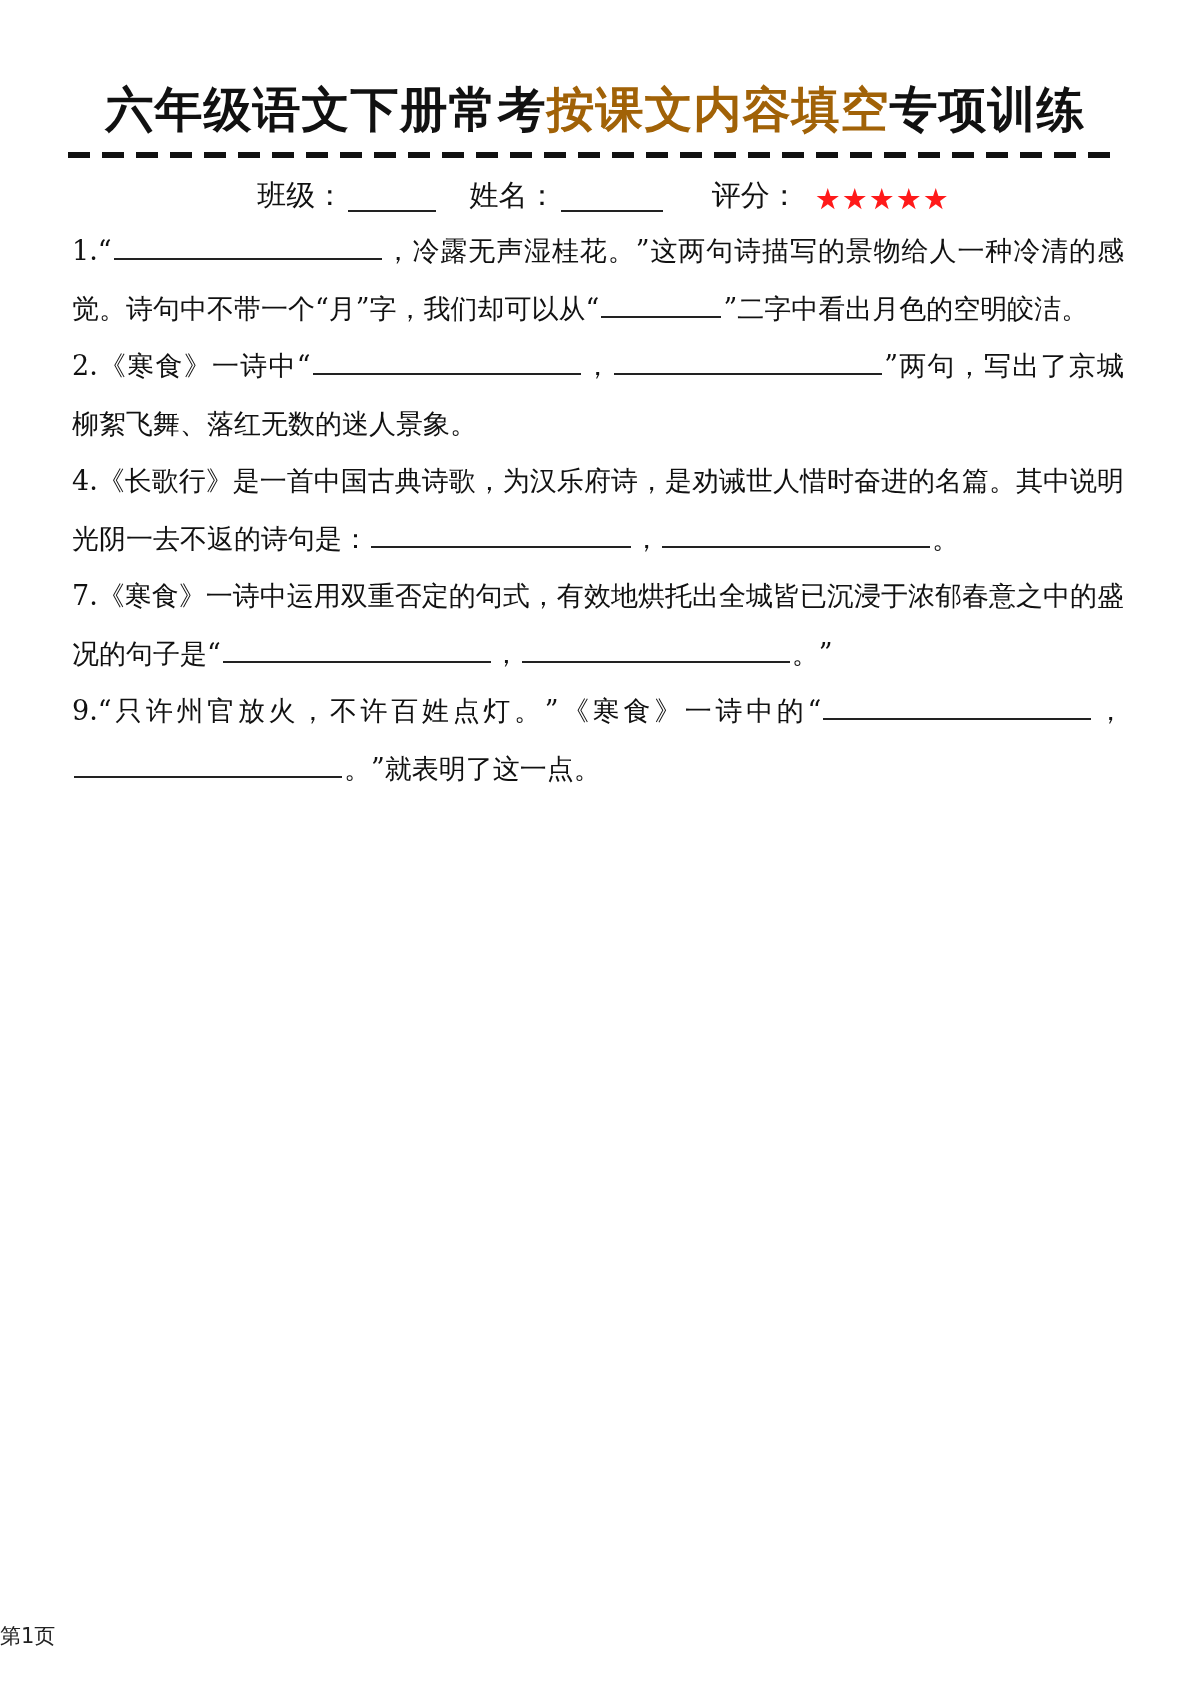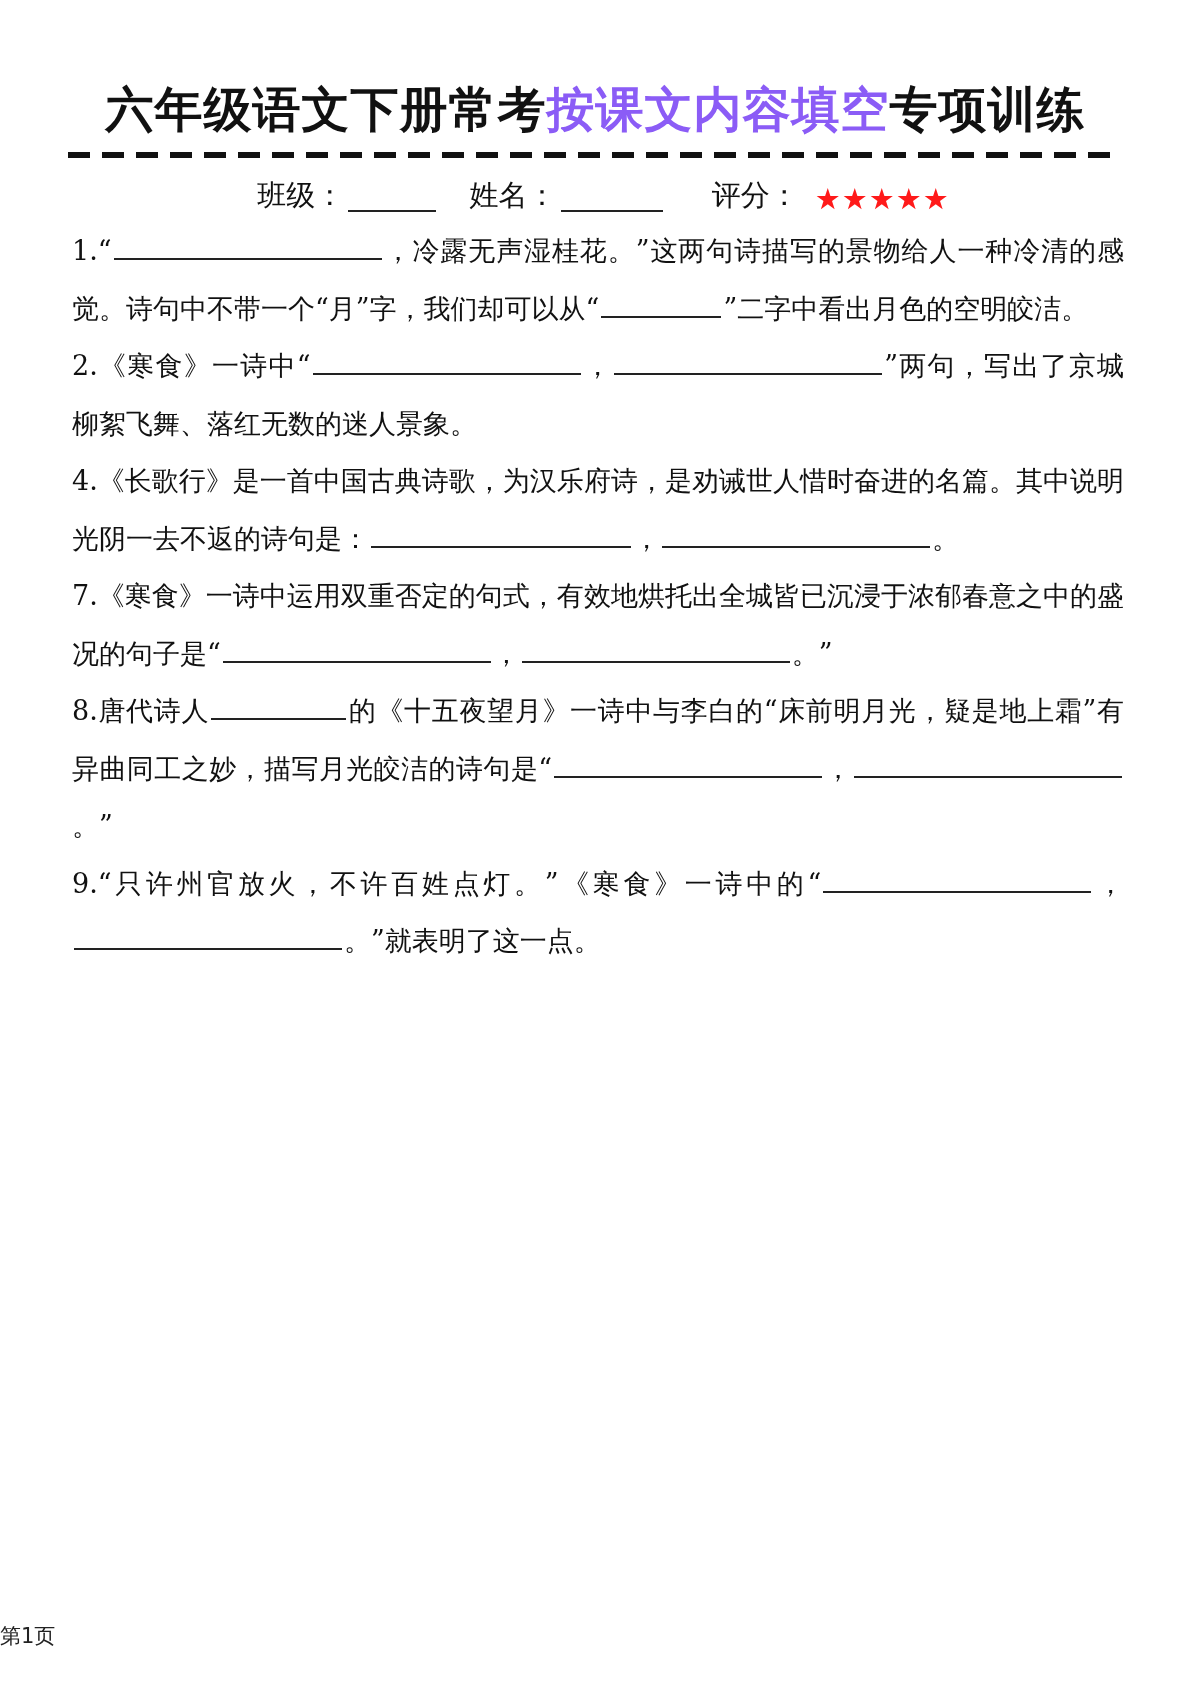--- a/index.html
+++ b/index.html
@@ -7,21 +7,21 @@
     width: 1191px; height: 1684px; position: relative; overflow: hidden;
     font-family: "DejaVu Serif", "Liberation Serif", serif;
     color: #111;
   }
   .title {
     position: absolute; left: 0; top: 78px; width: 1191px; text-align: center;
     font-family: "DejaVu Sans", "Liberation Sans", sans-serif;
     font-weight: bold; font-size: 48px; letter-spacing: 1px; color: #111;
     white-space: nowrap;
   }
-  .title .red { color: #8b5cf6; text-align: right; }
+  .title .red { color: #a16207; text-align: right; }
   .dashes {
     position: absolute; left: 68px; top: 152px; width: 1054px; height: 6px;
     background: repeating-linear-gradient(to right, #111 0, #111 22px, transparent 22px, transparent 34px);
   }
   .info {
     position: absolute; top: 176px; left: 0; width: 1191px; text-align: center;
     font-family: "DejaVu Sans", "Liberation Sans", sans-serif; font-size: 29px; white-space: nowrap;
   }
   .info span { display: inline-block; vertical-align: bottom; margin-left: 16px; }
   .info .blank { border-bottom: 2px solid #222; height: 28px; margin: 0 8px 4px 4px; }
@@ -59,20 +59,17 @@
   <p class="q">
     <span>2.《寒食》一诗中“</span><span class="b" style="width:268px"></span><span>，</span><span class="b" style="width:268px"></span><span>”两句，写出了京城柳絮飞舞、落红无数的迷人景象。</span>
   </p>
   <p class="q">
     <span>4.《长歌行》是一首中国古典诗歌，为汉乐府诗，是劝诫世人惜时奋进的名篇。其中说明光阴一去不返的诗句是：</span><span class="b" style="width:260px"></span><span>，</span><span class="b" style="width:268px"></span><span>。</span>
   </p>
   <p class="q">
     <span>7.《寒食》一诗中运用双重否定的句式，有效地烘托出全城皆已沉浸于浓郁春意之中的盛况的句子是“</span><span class="b" style="width:268px"></span><span>，</span><span class="b" style="width:268px"></span><span>。”</span>
   </p>
   <p class="q">
-    <span>8.唐代诗人</span><span class="b" style="width:135px"></span><span>的《十五夜望月》一诗中与李白的“床前明月光，疑是地上霜”有异曲同工之妙，描写月光皎洁的诗句是“</span><span class="b" style="width:268px"></span><span>，</span><span class="b" style="width:268px"></span><span>。”</span>
-  </p>
-  <p class="q">
     <span>9.“只许州官放火，不许百姓点灯。”《寒食》一诗中的“</span><span class="b" style="width:268px"></span><span>，</span><span class="b" style="width:268px"></span><span>。”就表明了这一点。</span>
   </p>
 </div>
 
 <div class="footer">第1页</div>
 
 </body></html>

